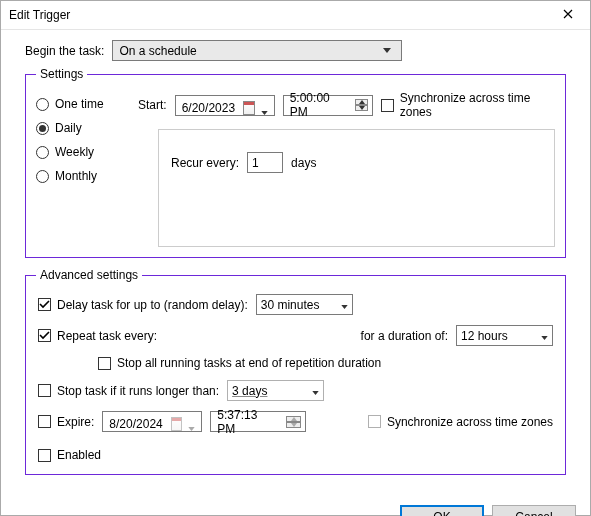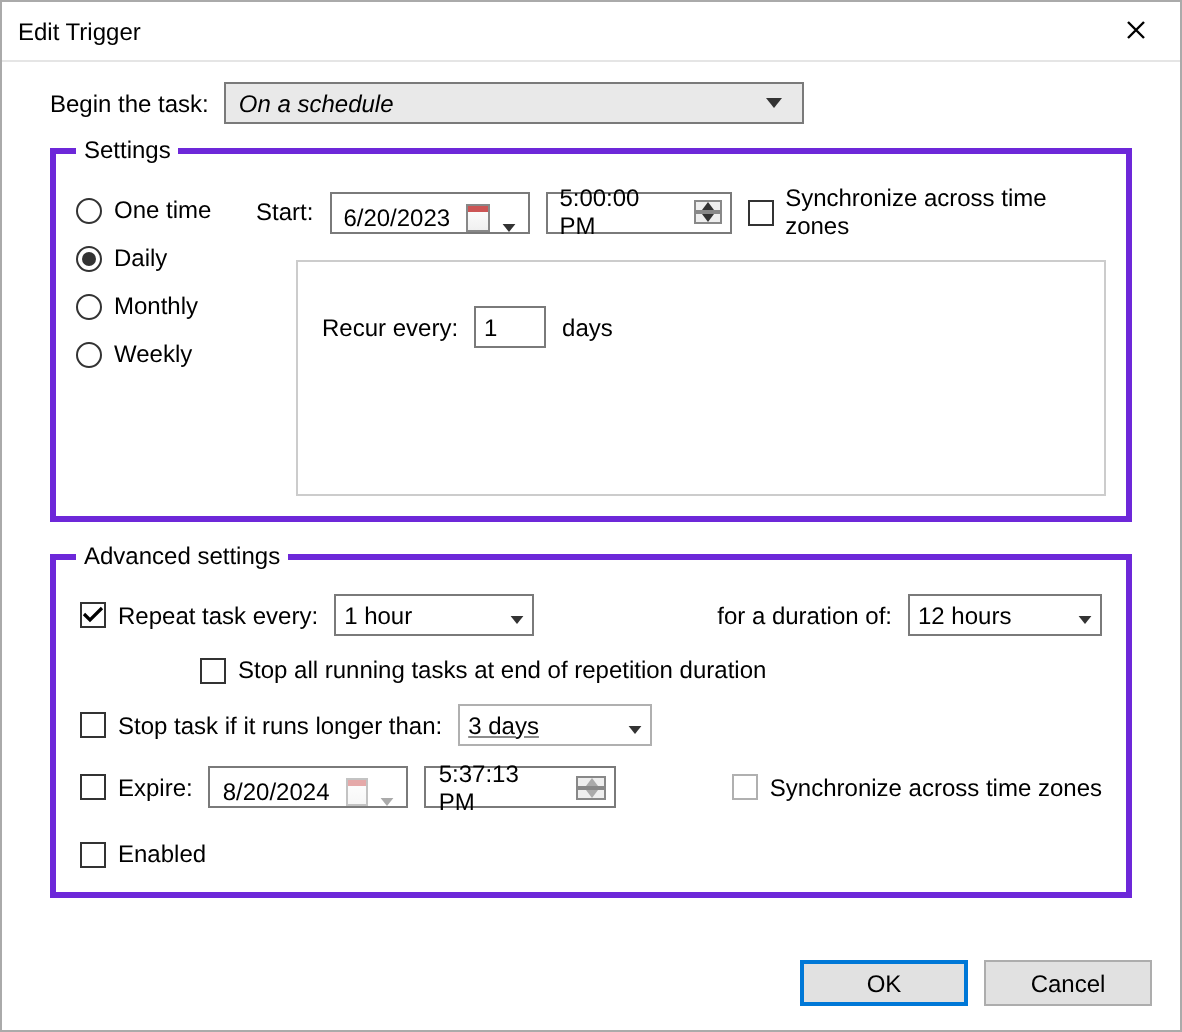--- a/index.html
+++ b/index.html
@@ -11,26 +11,26 @@
 .titlebar .close { width: 40px; height: 28px; display: flex; align-items: center; justify-content: center; }
 .titlebar .close svg { width: 10px; height: 10px; }
 
 .body { padding: 10px 24px; flex: 1; }
 
 .row-begin { display: flex; align-items: center; gap: 8px; margin-bottom: 6px; }
 .label { white-space: nowrap; }
 .select { height: 21px; border: 1px solid #7a7a7a; background: #e9e9e9; display: flex; align-items: center; padding: 0 6px; position: relative; }
 .select .sel-text { flex: 1; }
 .select .arrow { width: 16px; display:flex; align-items:center; justify-content:center;}
-.select.w-begin { width: 290px; font-style: italic; }
-
-fieldset { border: 3px solid #6d28d9; padding: 10px 10px 10px 10px; margin-top: 2px; margin-bottom: 10px; }
+.select.w-begin { width: 290px; }
+
+fieldset { border: 1px solid #6d28d9; padding: 10px 10px 10px 10px; margin-top: 2px; margin-bottom: 10px; }
 fieldset legend { padding: 0 4px; color: #000; }
 
-.settings-inner { display: flex; }
+.settings-inner { display: flex; gap: 12px; }
 .radio-col { width: 90px; display: flex; flex-direction: column; gap: 10px; padding-top: 6px; }
 .radio { display: flex; align-items: center; gap: 6px; }
 .radio-dot { width: 13px; height: 13px; border: 1px solid #333; border-radius: 50%; display:flex; align-items:center; justify-content:center; background:#fff;}
 .radio-dot .fill { width:7px; height:7px; border-radius:50%; background:#333; display:none;}
 .radio.checked .fill { display:block; }
 
 .sched-panel { flex: 1; display:flex; flex-direction:column; gap:10px;}
 .sched-row { display:flex; align-items:center; gap:8px; }
 .dtpick { height:21px; border:1px solid #7a7a7a; background:#fff; display:flex; align-items:center; padding:0 4px 0 6px; gap:4px; }
 .dtpick.date { width: 100px; align-items: flex-end; }
@@ -109,25 +109,25 @@
             <span>One time</span>
           </label>
           <label class="radio checked">
             <span class="radio-dot">
                 <span class="fill"></span>
               </span>
             <span>Daily</span>
           </label>
           <label class="radio">
             <span class="radio-dot"></span>
-            <span>Monthly</span>
+            <span>Weekly</span>
           </label>
           <label class="radio">
             <span class="radio-dot"></span>
-            <span>Weekly</span>
+            <span>Monthly</span>
           </label>
         </div>
         <div class="sched-panel">
           <div class="sched-row">
             <span class="label">Start:</span>
             <div class="dtpick date">
               <span>6/20/2023</span>
               <span class="gap-fill"></span>
               <span class="cal"></span>
               <span class="down-arrow">
@@ -167,36 +167,46 @@
             </div>
           </div>
         </div>
       </div>
     </fieldset>
 
     <fieldset>
       <legend>Advanced settings</legend>
       <div class="adv-body">
 
-
         <div class="adv-row">
           <label class="chk checked">
             <span class="chk-box">
                 <svg viewBox="0 0 11 11">
                   <path d="M1 5 L4 8 L10 2" stroke="#000" stroke-width="1.6" fill="none"></path>
                 </svg>
               </span>
-            <span>Repeat task every:</span>
-          </label>
-          <div class="sel-sm w100">
-            <span class="sel-text">1 hour</span>
+            <span>Delay task for up to (random delay):</span>
+          </label>
+          <div class="sel-sm w96">
+            <span class="sel-text">30 minutes</span>
             <span><svg class="chev-down" width="7" height="4" viewBox="0 0 8 5">
                   <polygon points="0,0 8,0 4,5"></polygon>
                 </svg></span>
           </div>
+        </div>
+
+        <div class="adv-row">
+          <label class="chk checked">
+            <span class="chk-box">
+                <svg viewBox="0 0 11 11">
+                  <path d="M1 5 L4 8 L10 2" stroke="#000" stroke-width="1.6" fill="none"></path>
+                </svg>
+              </span>
+            <span>Repeat task every:</span>
+          </label>
           <span class="gap-fill"></span>
           <span class="label">for a duration of:</span>
           <div class="sel-sm w96">
             <span class="sel-text">12 hours</span>
             <span><svg class="chev-down" width="7" height="4" viewBox="0 0 8 5">
                   <polygon points="0,0 8,0 4,5"></polygon>
                 </svg></span>
           </div>
         </div>
 

